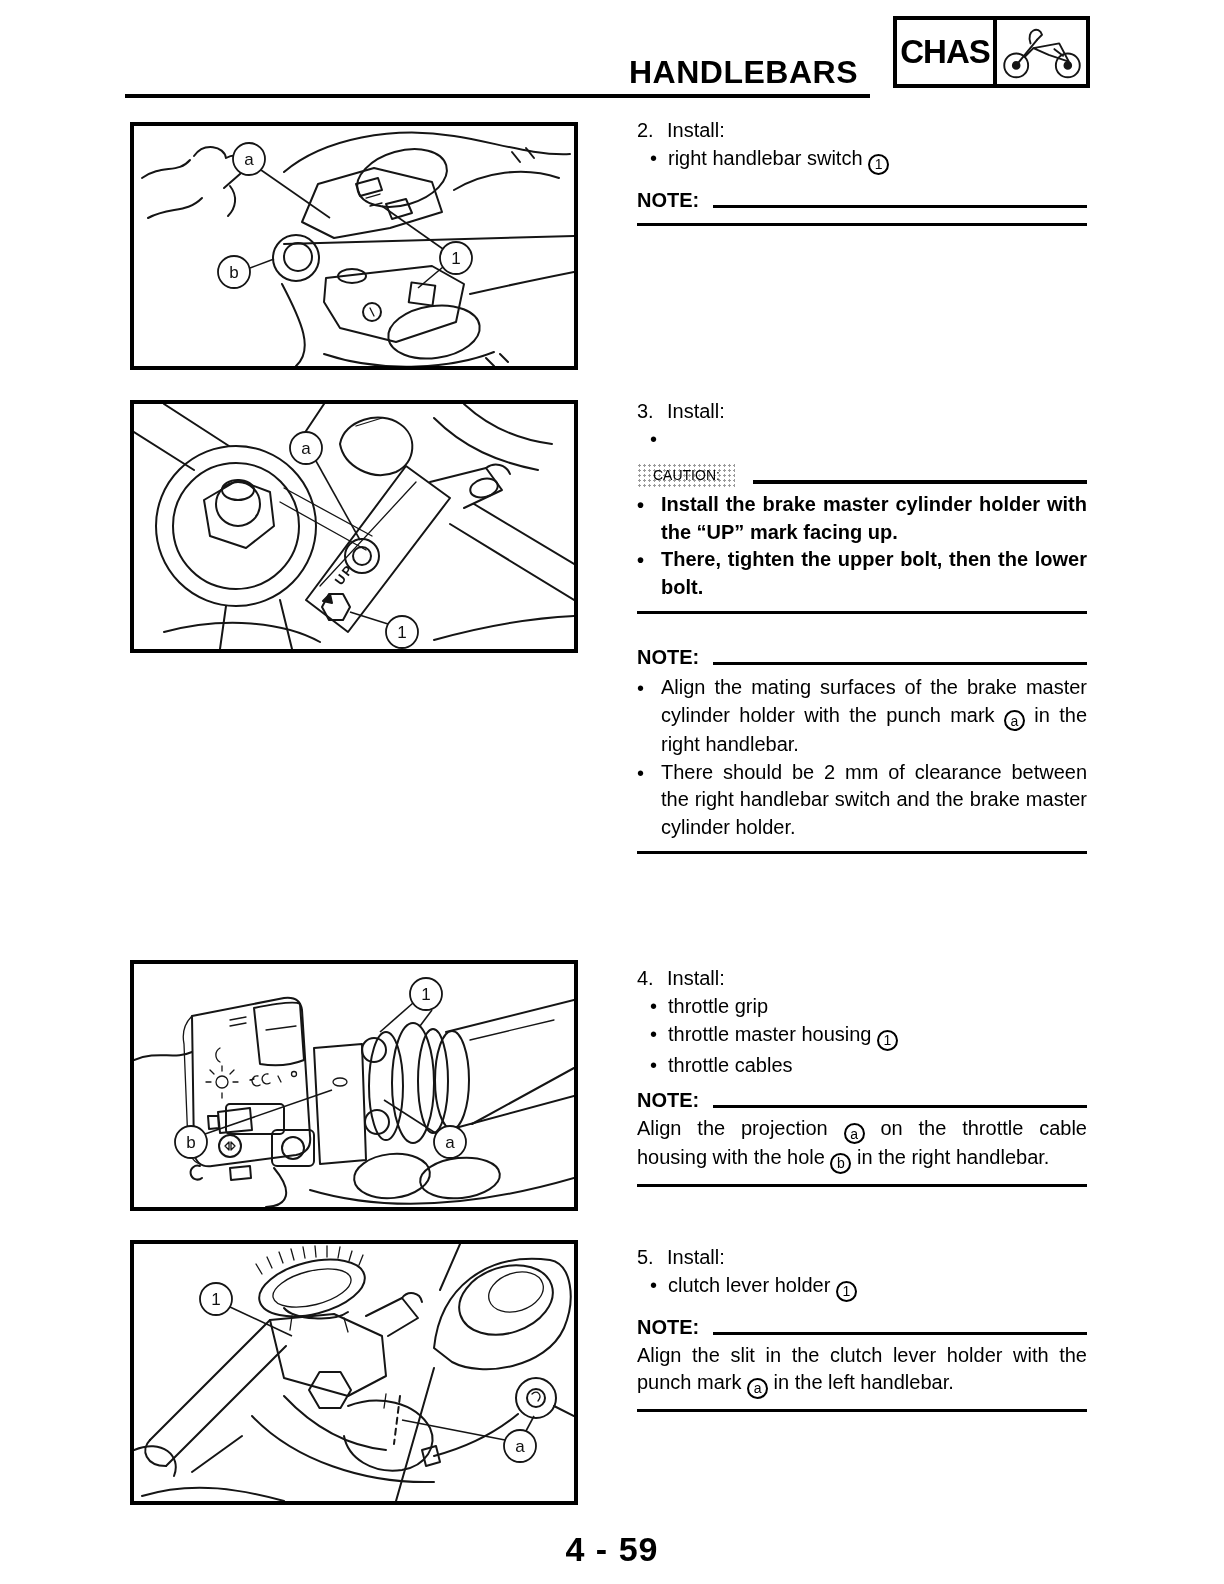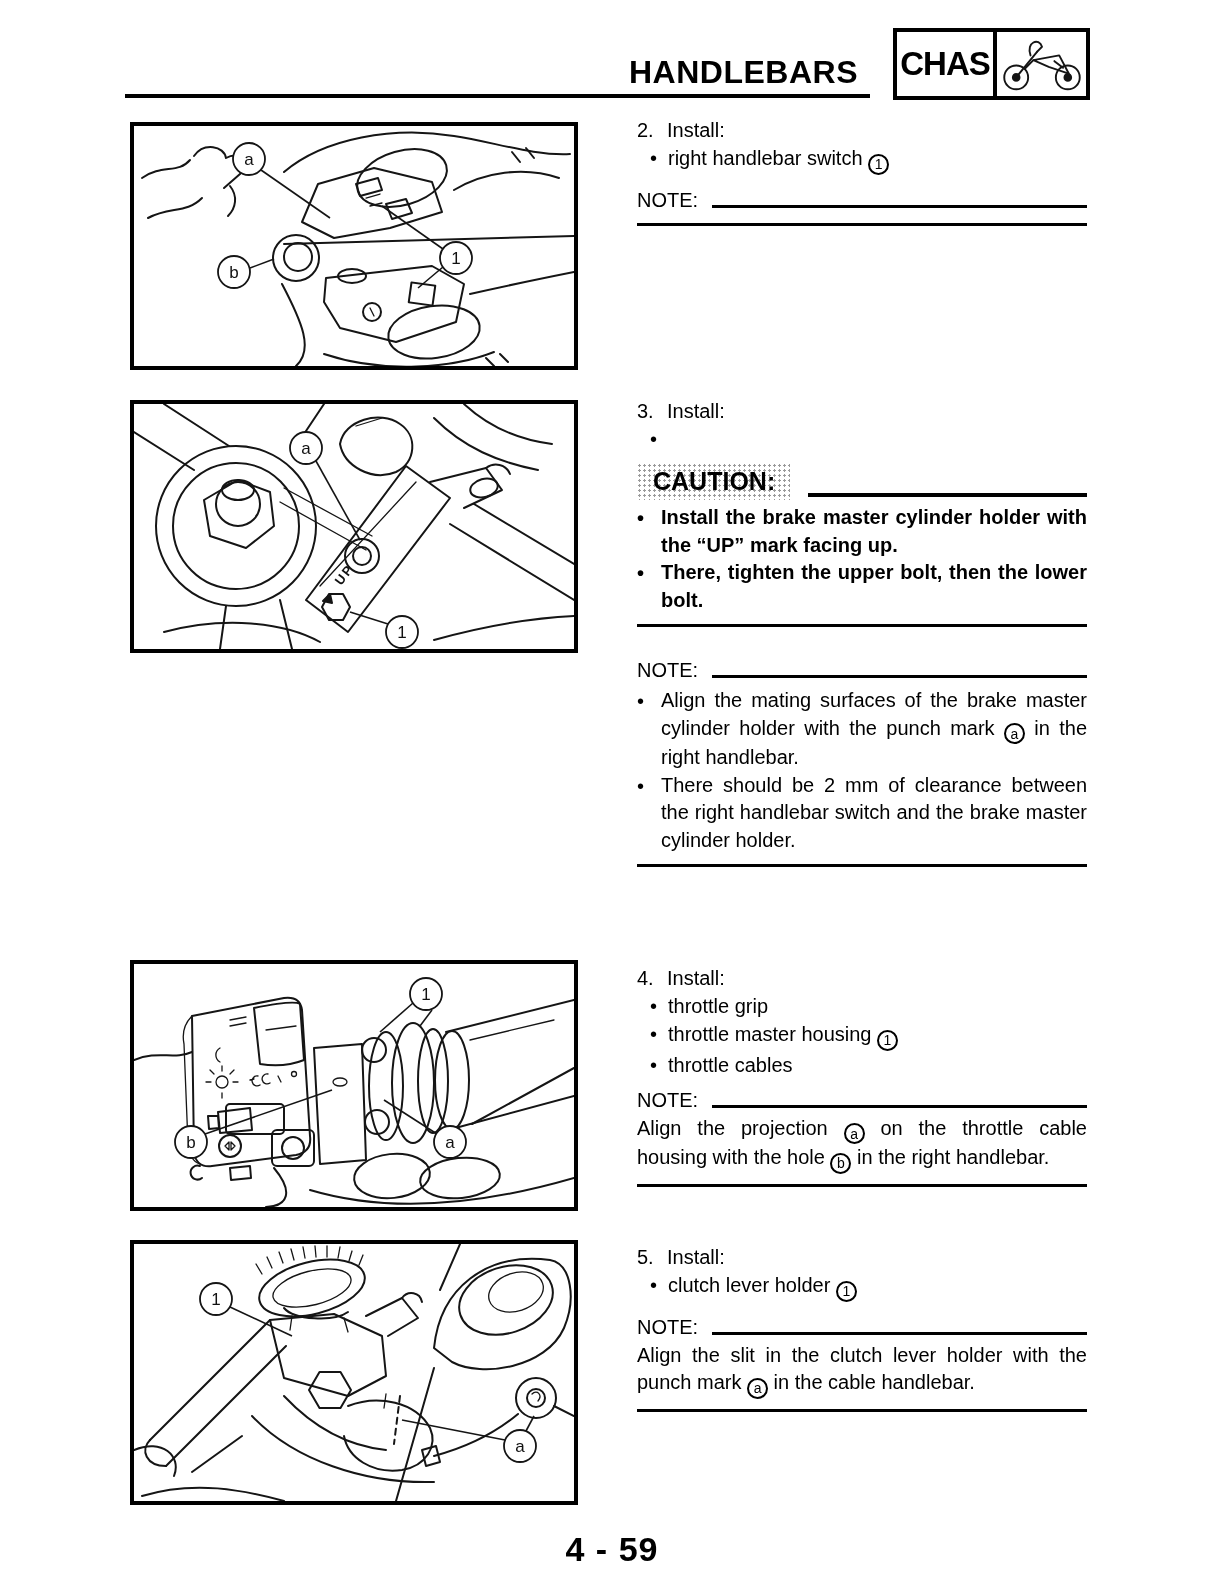--- a/index.html
+++ b/index.html
@@ -9,21 +9,21 @@
     font-family:"Liberation Sans","DejaVu Sans",sans-serif;
     overflow:hidden;
   }
   
   .hdr-title{
     position:absolute;top:54px;right:366px;
     font-size:32px;font-weight:bold;letter-spacing:.5px;
   }
   .hdr-rule{position:absolute;left:125px;top:94px;width:745px;height:4px;background:#000;}
   .chas-box{
-    position:absolute;left:893px;top:28px;width:197px;height:72px;
+    position:absolute;left:893px;top:16px;width:197px;height:72px;
     border:4px solid #000;box-sizing:border-box;display:flex;background:#fff;
   }
   .chas-cell{flex:0 0 100px;display:flex;align-items:center;justify-content:center;
     font-size:33px;font-weight:bold;letter-spacing:-1px;border-right:4px solid #000;box-sizing:border-box;}
   .chas-icon{flex:1;display:flex;align-items:center;justify-content:center;}
   
   .fig{position:absolute;left:130px;width:448px;border:4px solid #000;box-sizing:border-box;background:#fff;}
   .fig svg{display:block;width:100%;height:100%;}
   .art{fill:none;stroke:#151515;stroke-width:2;stroke-linecap:round;stroke-linejoin:round;}
   .thin{stroke-width:1.3;}
@@ -37,27 +37,27 @@
   .step-head{display:flex;line-height:28px;}
   .step-head .num{width:30px;}
   .item{display:flex;line-height:28px;padding-left:13px;}
   .item .blt{width:18px;}
   .circ{
     display:inline-flex;align-items:center;justify-content:center;
     width:21px;height:21px;box-sizing:border-box;border:2px solid #000;border-radius:50%;
     font-size:14px;line-height:1;vertical-align:-4px;white-space:nowrap;
   }
   .note-head{display:flex;align-items:flex-end;margin-top:12px;line-height:26px;}
-  .note-head .nh{font-weight:normal;}
+  .note-head .nh{font-weight:bold;}
   .hr{flex:1;margin-left:14px;margin-bottom:5px;border-bottom:3px solid #000;}
   .body{margin-top:2px;line-height:27.5px;text-align:justify;}
   .end-rule{border-top:3px solid #000;margin-top:10px;}
   .caution-head{display:flex;align-items:flex-end;margin-top:10px;}
   .caution-label{
-    font-weight:bold;font-size:25px;padding:4px 15px 4px 16px;
+    font-weight:normal;font-size:14px;padding:4px 15px 4px 16px;
     background-color:#fff;
     background-image:radial-gradient(circle,#9a9a9a 1.1px,rgba(0,0,0,0) 1.1px);
     background-size:5px 5px;
   }
   .hr-c{margin-bottom:3px;border-bottom-width:4px;margin-left:18px;}
   .nlist{margin-top:4px;}
   .nitem{display:flex;line-height:28px;}
   .nitem .nb{width:24px;flex:0 0 24px;}
   .nitem .nt{flex:1;text-align:justify;line-height:27.5px;}
   .nlist.cbold .nt,.nlist.cbold .nb{font-weight:bold;}
@@ -366,19 +366,19 @@
       <span>Install:</span>
     </div>
     <div class="item">
       <span class="blt">•</span>
       <span><span>clutch lever holder </span><span class="circ">1</span></span>
     </div>
     <div class="note-head">
       <span class="nh">NOTE:</span>
         <span class="hr"></span>
     </div>
-    <div class="body"><span>Align the slit in the clutch lever holder with the punch mark </span><span class="circ">a</span><span> in the cable handlebar.</span></div>
+    <div class="body"><span>Align the slit in the clutch lever holder with the punch mark </span><span class="circ">a</span><span> in the left handlebar.</span></div>
     <div class="end-rule"></div>
   </section>
 
   <div class="pageno">4 - 59</div>
 
 </div>
 
 </body></html>

